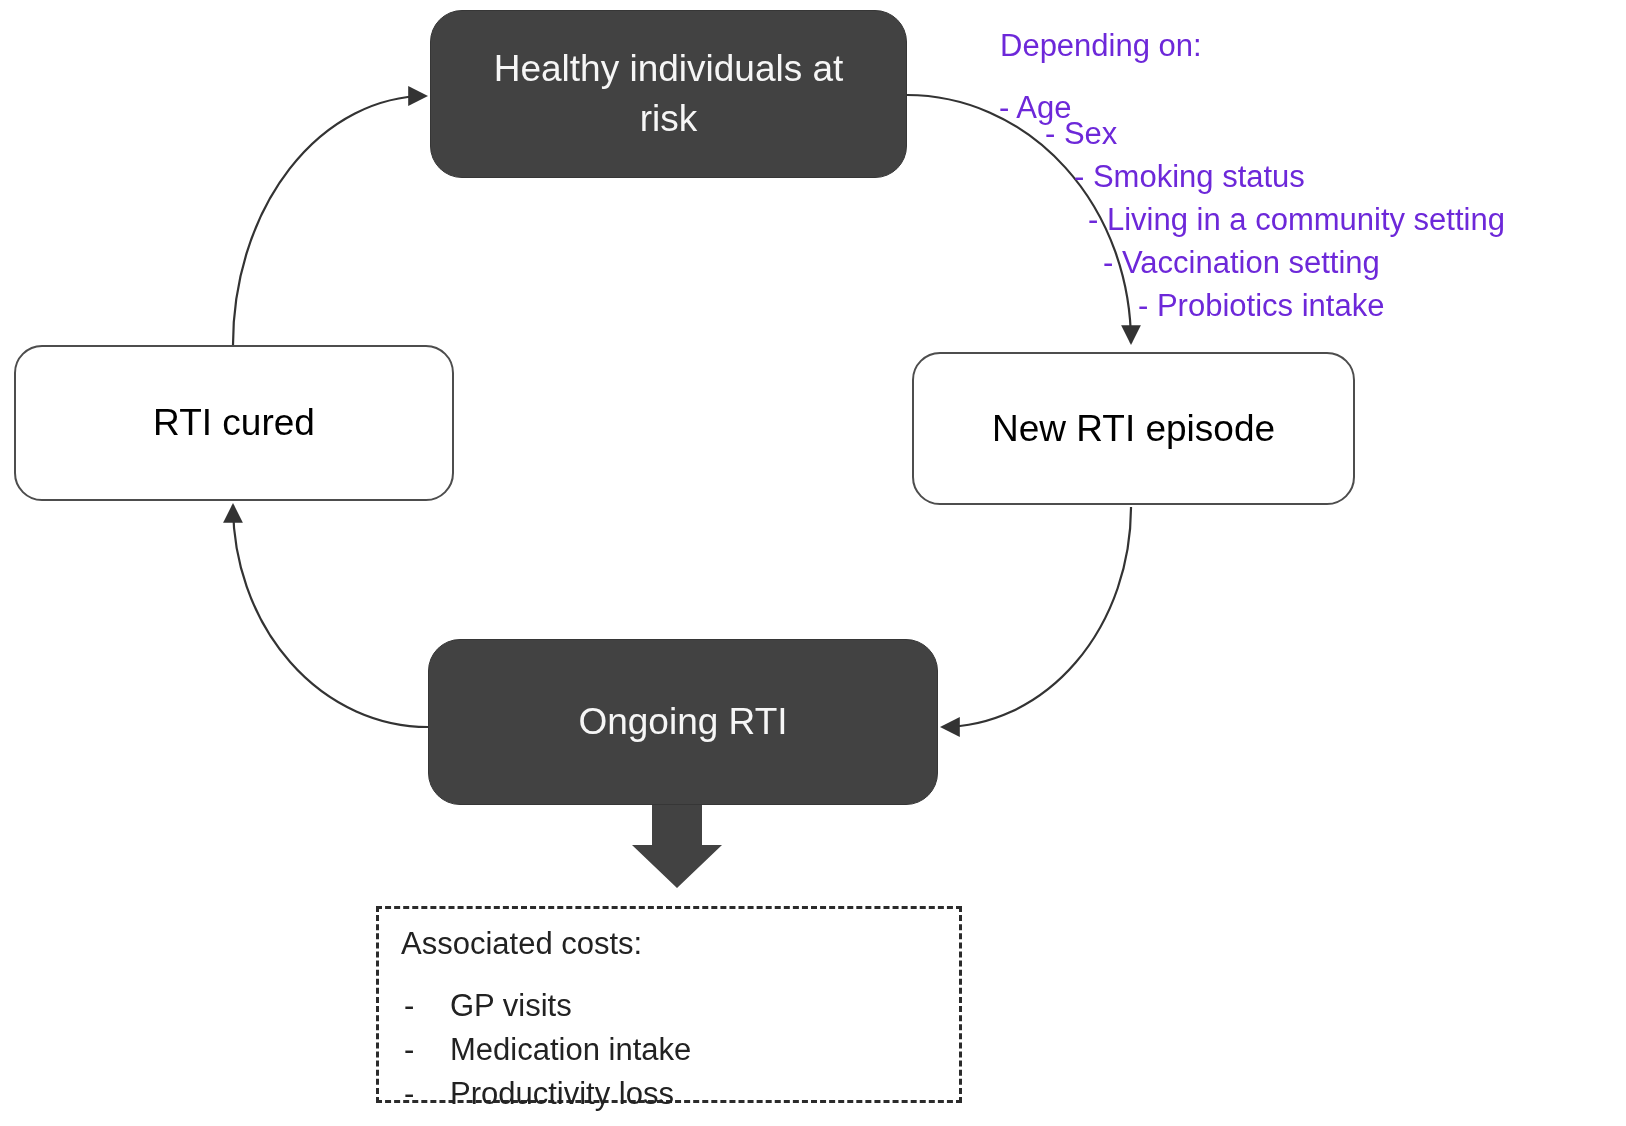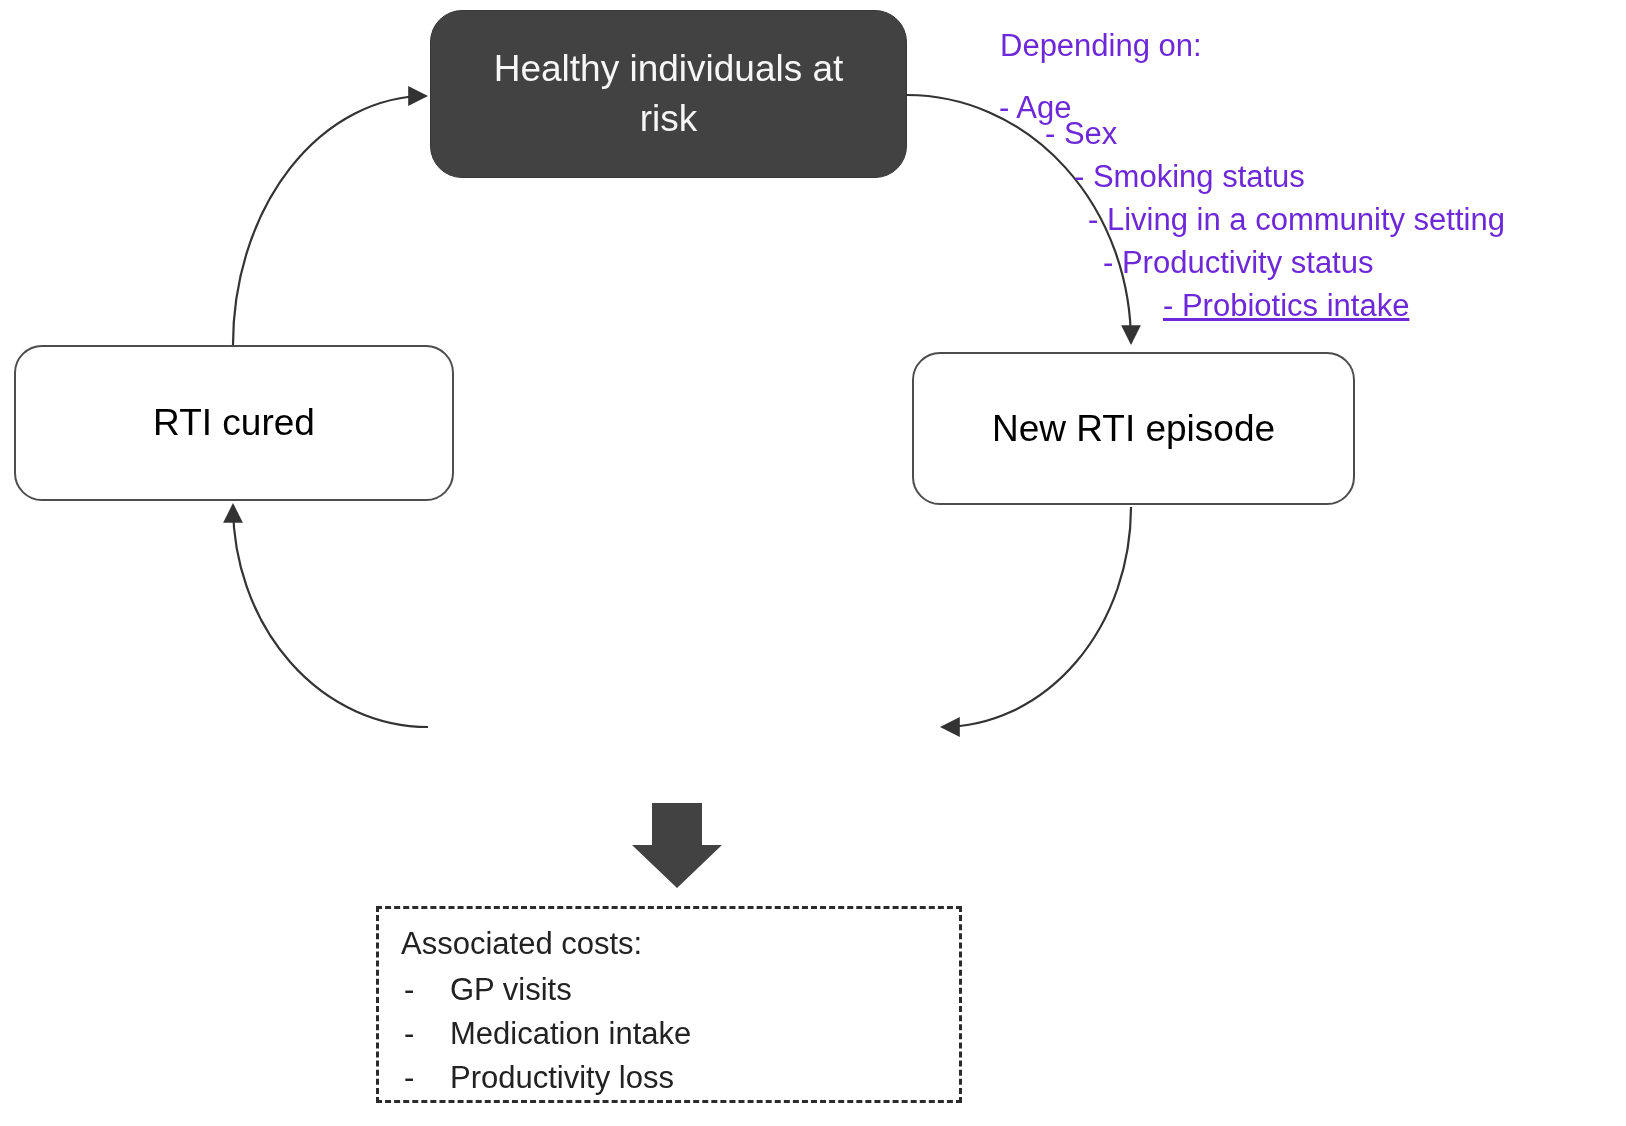--- a/index.html
+++ b/index.html
@@ -42,32 +42,32 @@
     font-size:31px;line-height:36px;
     color:#6d28d9;
     white-space:nowrap;
   }
   #dep-title{left:1000px;top:28px;}
   #dep-0{left:999px;top:73px;margin-top:17px;}
   #dep-1{left:1045px;top:116px;}
   #dep-2{left:1074px;top:159px;}
   #dep-3{left:1088px;top:202px;}
   #dep-4{left:1103px;top:245px;}
-  #dep-5{left:1163px;top:288px;text-decoration:underline;}
+  #dep-5{left:1138px;top:288px;}
 
   .costs-box{
     position:absolute;
     left:376px;top:906px;width:586px;height:197px;
     box-sizing:border-box;
     border:3px dashed #2b2b2b;
     padding:15px 10px 0 22px;
     color:#222222;
     font-size:31px;
   }
-  .costs-title{line-height:40px;margin-bottom:4px;}
+  .costs-title{line-height:40px;margin-bottom:20px;}
   .cost-row{display:flex;line-height:44px;}
   .cost-marker{width:46px;flex:0 0 46px;padding-left:3px;}
   .cost-label{flex:1;}
 </style>
 </head>
 <body>
 
 <div class="canvas">
 
   <svg class="overlay" viewBox="0 0 1626 1126" xmlns="http://www.w3.org/2000/svg">
@@ -87,27 +87,28 @@
 
     <polygon points="652,803 702,803 702,845 722,845 677,888 632,845 652,845" fill="#424242"></polygon>
   </svg>
 
   <div class="node node-light" id="node-new-episode">New RTI episode</div>
 
   <div class="node node-dark" id="node-healthy">Healthy individuals at risk</div>
 
   <div class="node node-light" id="node-cured">RTI cured</div>
 
+  <div class="node node-dark" id="node-ongoing">Ongoing RTI</div>
 
   <div class="annotation-line" id="dep-title">Depending on:</div>
   <div class="annotation-line" id="dep-0">- Age</div>
   <div class="annotation-line" id="dep-1">- Sex</div>
   <div class="annotation-line" id="dep-2">- Smoking status</div>
   <div class="annotation-line" id="dep-3">- Living in a community setting</div>
-  <div class="annotation-line" id="dep-4">- Productivity status</div>
+  <div class="annotation-line" id="dep-4">- Vaccination setting</div>
   <div class="annotation-line" id="dep-5">- Probiotics intake</div>
 
   <div class="costs-box">
     <div class="costs-title">Associated costs:</div>
     <div class="cost-row">
       <span class="cost-marker">-</span>
       <span class="cost-label">GP visits</span>
     </div>
     <div class="cost-row">
       <span class="cost-marker">-</span>

